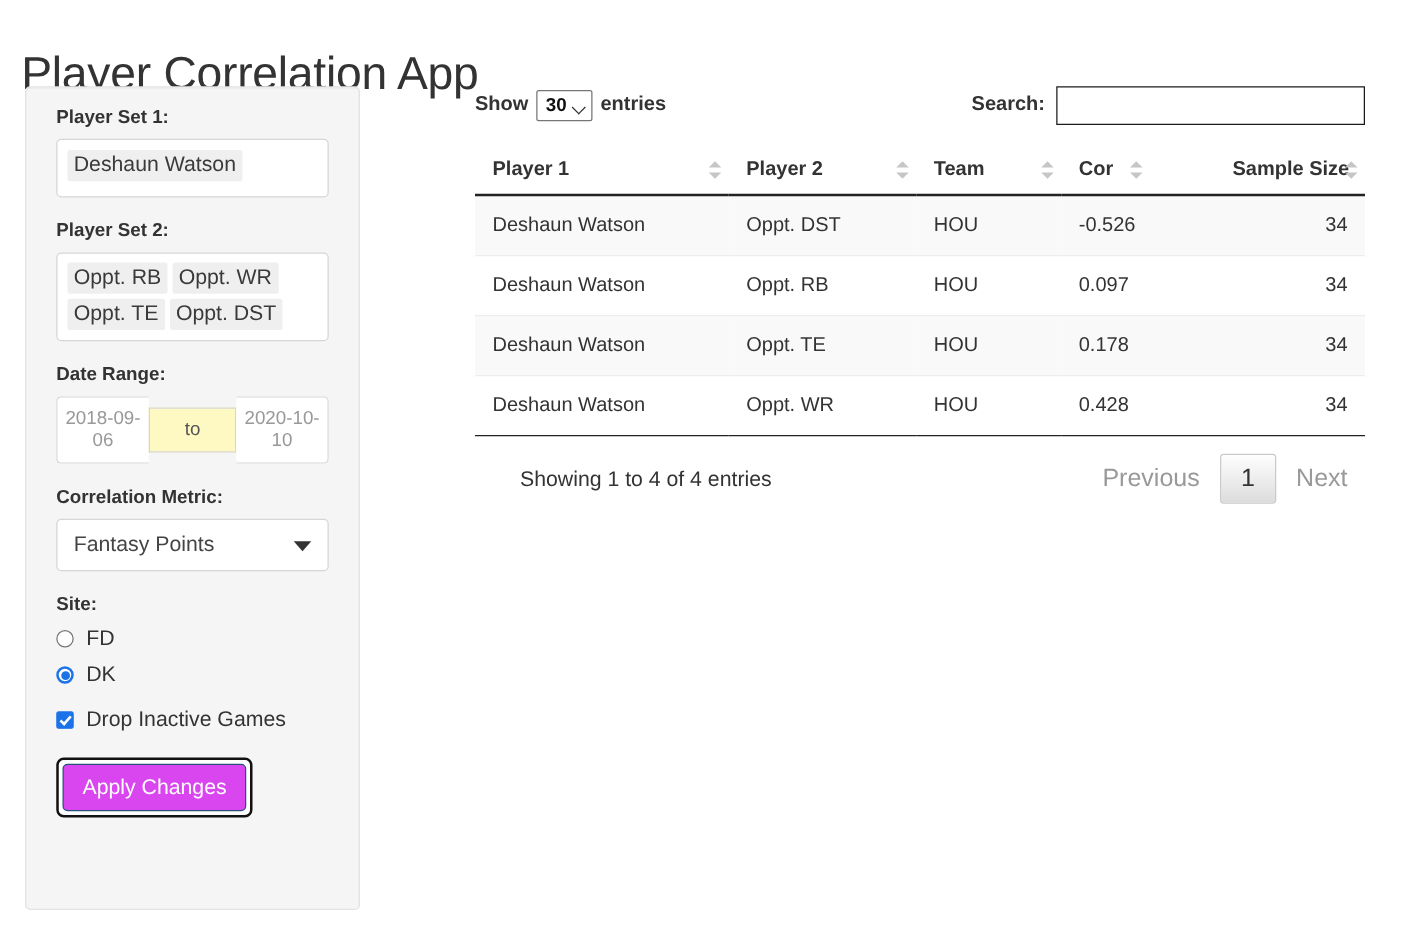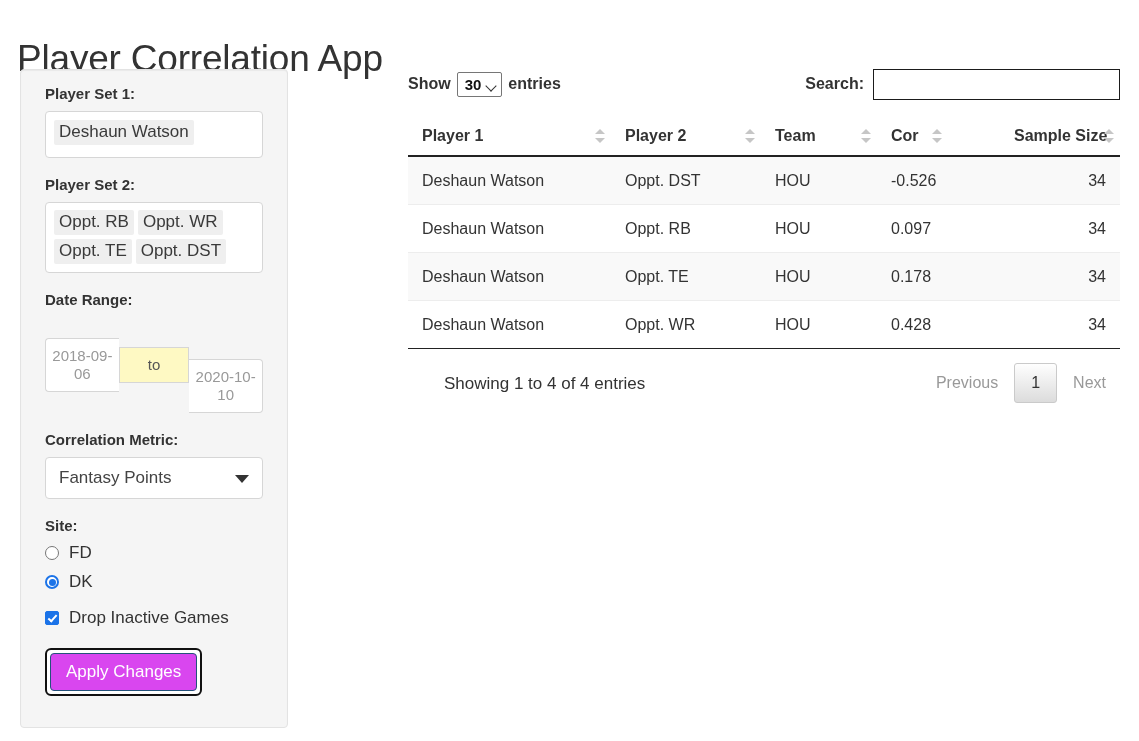--- a/index.html
+++ b/index.html
@@ -98,21 +98,20 @@
     box-sizing: border-box;
     line-height: 18px;
   }
   .date-input.left {
     border-radius: 4px 0 0 4px;
     border-right: none;
   }
   .date-input.right {
     border-radius: 0 4px 4px 0;
     border-left: none;
-    margin-top: 42px;
   }
   .date-sep {
     background: #fef9c3;
     border: 1px solid #d6d6d6;
     font-size: 15px;
     color: #555555;
     padding: 8px 28px;
     box-sizing: border-box;
     line-height: 18px;
     text-align: center;
@@ -214,21 +213,21 @@
     line-height: 20px;
     padding: 8px 15px;
     border: 1px solid #24527b;
     border-radius: 4px;
     cursor: pointer;
   }
 
   
   .main-area {
     position: absolute;
-    left: 408px;
+    left: 380px;
     top: 69px;
     width: 712px;
   }
   .dt-top {
     position: relative;
     height: 32px;
     margin-bottom: 18px;
   }
   .dt-length {
     position: absolute;
@@ -352,21 +351,21 @@
     white-space: nowrap;
     margin-left: 36px;
   }
   .dt-paginate {
     position: absolute;
     right: 0; top: 0;
     display: flex;
     align-items: center;
   }
   .pg-btn {
-    font-size: 16px;
+    font-size: 20px;
     color: #999999;
     padding: 8px 14px;
     line-height: 22px;
     white-space: nowrap;
   }
   .pg-btn.current {
     color: #333333;
     background: linear-gradient(#fefefe, #dcdcdc);
     border: 1px solid #cacaca;
     border-radius: 3px;

